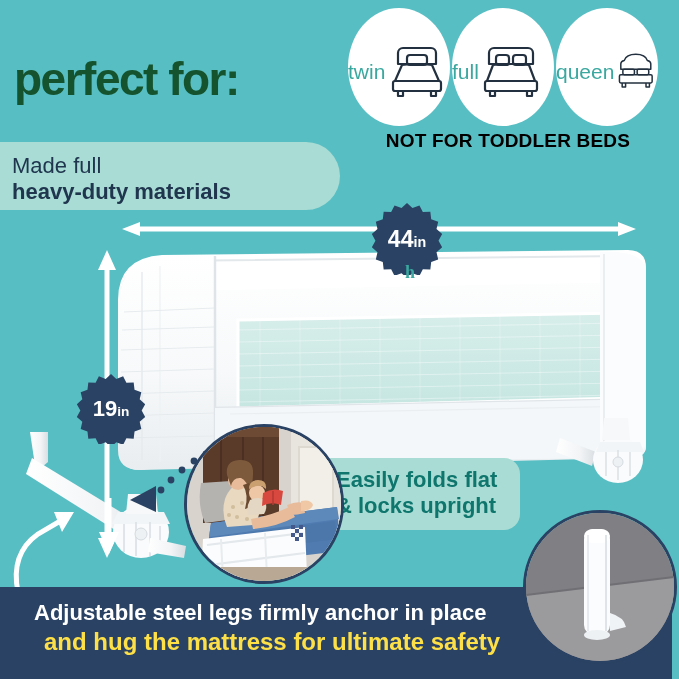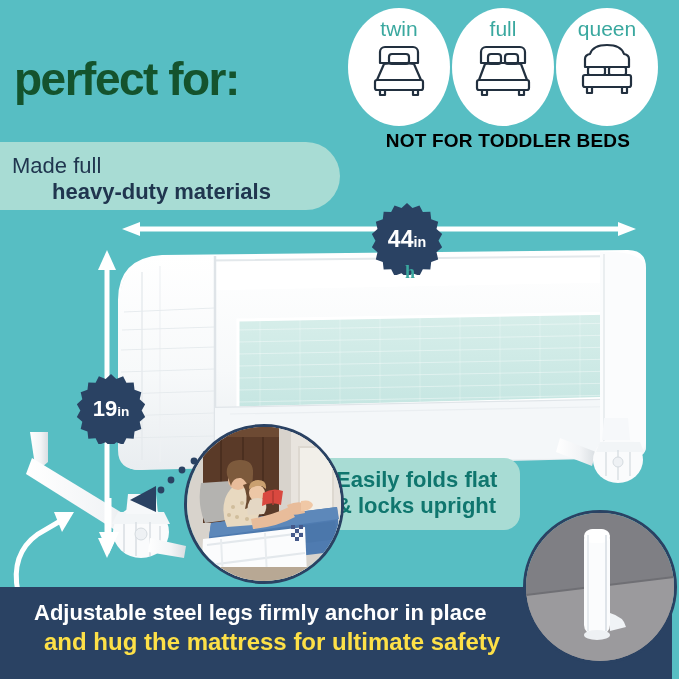--- a/index.html
+++ b/index.html
@@ -33,21 +33,21 @@
     position: absolute;
     left: 348px; top: 8px;
     display: flex;
     gap: 2px;
   }
   .bed-circle {
     width: 102px; height: 118px;
     background: #ffffff;
     border-radius: 50%;
     display: flex;
-    flex-direction: column;
+    flex-direction: row;
     align-items: center;
     justify-content: flex-start;
     padding-top: 10px;
   }
   .bed-label {
     font-size: 21px;
     color: #3aa89f;
     line-height: 1;
     margin-bottom: 2px;
     font-weight: 400;
@@ -70,21 +70,21 @@
   .made-pill {
     position: absolute;
     left: -20px; top: 142px;
     width: 360px; height: 68px;
     background: #a8dcd4;
     border-radius: 0 34px 34px 0;
     padding: 11px 0 0 32px;
     color: #20364f;
   }
   .made-line1 { font-size: 22px; font-weight: 400; line-height: 1.16; }
-  .made-line2 { font-size: 22px; font-weight: 700; line-height: 1.16; margin-left: 40px; }
+  .made-line2 { font-size: 22px; font-weight: 700; line-height: 1.16; }
 
   
   .arrow-h {
     position: absolute;
     left: 122px; top: 222px;
     width: 514px; height: 14px;
   }
   .arrow-v {
     position: absolute;
     left: 98px; top: 250px;

